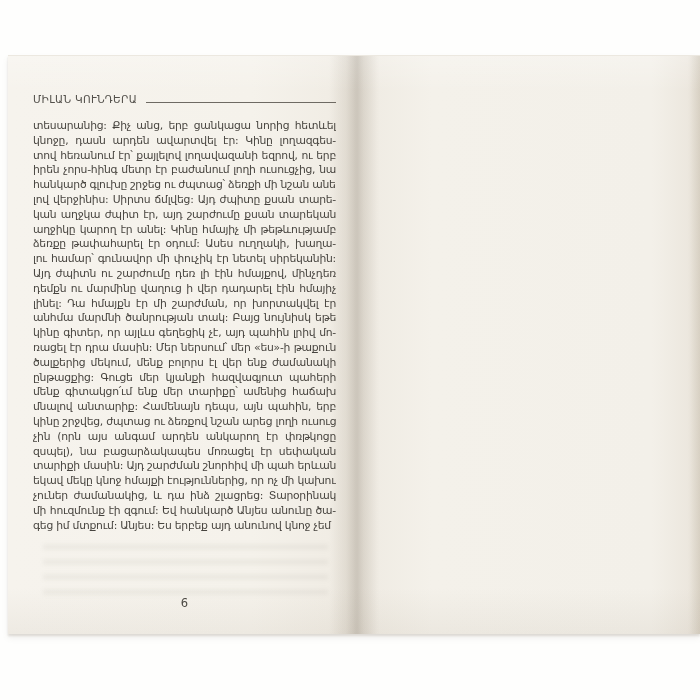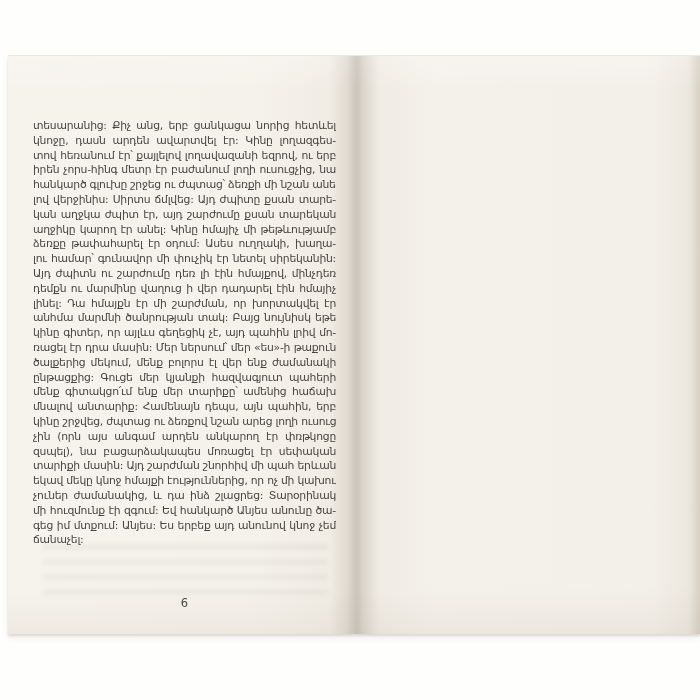--- a/index.html
+++ b/index.html
@@ -66,20 +66,24 @@
     background:linear-gradient(90deg, rgba(0,0,0,0) 0%, rgba(150,136,116,.16) 100%);
   }
 </style>
 </head>
 <body>
 
 <div class="book">
 
   <div class="page page-left">
     <div class="ghost ghost-left"></div>
+    <div class="running-header header-left">
+      <span class="header-text">ՄԻԼԱՆ ԿՈՒՆԴԵՐԱ</span>
+      <span class="header-rule"></span>
+    </div>
     <div class="textblock tb-left">
         <div class="line">տեսարանից: Քիչ անց, երբ ցանկացա նորից հետևել</div>
         <div class="line">կնոջը, դասն արդեն ավարտվել էր: Կինը լողազգես-</div>
         <div class="line">տով հեռանում էր՝ քայլելով լողավազանի եզրով, ու երբ</div>
         <div class="line">իրեն չորս-հինգ մետր էր բաժանում լողի ուսուցչից, նա</div>
         <div class="line">հանկարծ գլուխը շրջեց ու ժպտաց՝ ձեռքի մի նշան անե-</div>
         <div class="line">լով վերջինիս: Սիրտս ճմլվեց: Այդ ժպիտը քսան տարե-</div>
         <div class="line">կան աղջկա ժպիտ էր, այդ շարժումը քսան տարեկան</div>
         <div class="line">աղջիկը կարող էր անել: Կինը հմայիչ մի թեթևությամբ</div>
         <div class="line">ձեռքը թափահարել էր օդում: Ասես ուղղակի, խաղա-</div>
@@ -95,21 +99,20 @@
         <div class="line">մենք գիտակցո՛ւմ ենք մեր տարիքը՝ ամենից հաճախ</div>
         <div class="line">մնալով անտարիք: Համենայն դեպս, այն պահին, երբ</div>
         <div class="line">կինը շրջվեց, ժպտաց ու ձեռքով նշան արեց լողի ուսուց-</div>
         <div class="line">չին (որն այս անգամ արդեն անկարող էր փռթկոցը</div>
         <div class="line">զսպել), նա բացարձակապես մոռացել էր սեփական</div>
         <div class="line">տարիքի մասին: Այդ շարժման շնորհիվ մի պահ երևան</div>
         <div class="line">եկավ մեկը կնոջ հմայքի էություններից, որ ոչ մի կախում</div>
         <div class="line">չուներ ժամանակից, և դա ինձ շլացրեց: Տարօրինակ</div>
         <div class="line">մի հուզմունք էի զգում: Եվ հանկարծ Անյես անունը ծա-</div>
         <div class="line">գեց իմ մտքում: Անյես: Ես երբեք այդ անունով կնոջ չեմ</div>
-        <div class="line">ճանաչել:</div>
       </div>
     <div class="page-number pn-left">6</div>
   </div>
 
   <div class="page page-right">
 
     <div class="edge-right"></div>
 
   </div>
 

